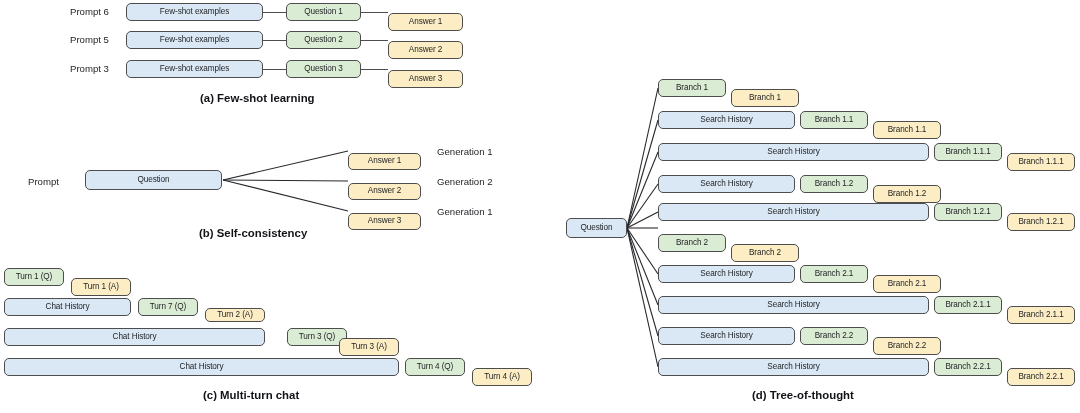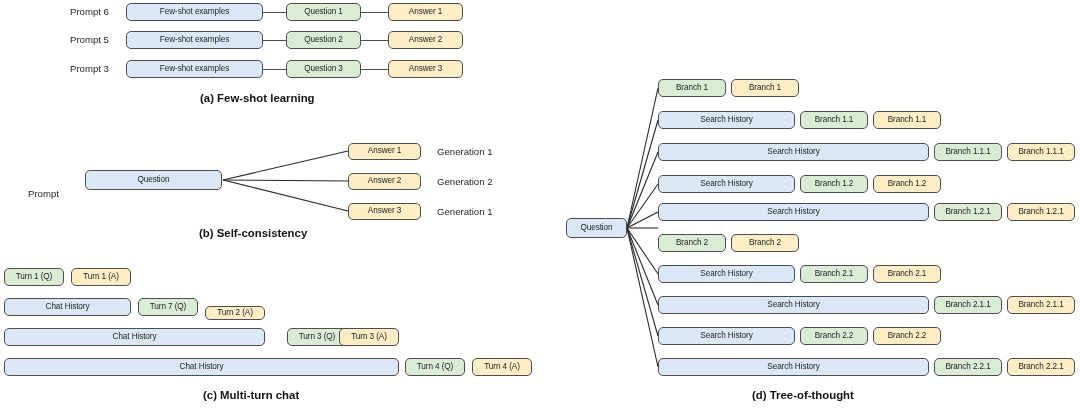--- a/index.html
+++ b/index.html
@@ -27,21 +27,21 @@
     align-items: center;
     justify-content: center;
     font-size: 8.2px;
     line-height: 1;
     letter-spacing: -0.1px;
     white-space: nowrap;
     color: #1d1f22;
   }
   .node.blue  { background: #dae8f5; }
   .node.green { background: #dbecd4; }
-  .node.amber { background: #fcedc4; }
+  .node.amber { background: #fcedc4; margin-top: 10px; }
 
   .plainlabel {
     position: absolute;
     font-size: 9.6px;
     line-height: 1;
     white-space: nowrap;
     color: #1d1f22;
   }
   .caption {
     position: absolute;
@@ -95,42 +95,42 @@
   <span class="caption" style="left:200px; top:93px;">(a) Few-shot learning</span>
 </div>
 
 <div class="panel">
   <svg class="edges" width="1080" height="413">
     <line x1="223" y1="180" x2="348" y2="151"></line>
     <line x1="223" y1="180" x2="348" y2="181"></line>
     <line x1="223" y1="180" x2="348" y2="211"></line>
   </svg>
 
-  <span class="plainlabel" style="left:28px; top:189px;text-align:right;">Prompt</span>
+  <span class="plainlabel" style="left:28px; top:177px;text-align:right;">Prompt</span>
 
   <div class="node blue" style="left:85px; top:170px; width:137px; height:20px;">Question</div>
 
   <div class="node amber" style="left:348px; top:143px; width:73px; height:17px;">Answer 1</div>
   <div class="node amber" style="left:348px; top:173px; width:73px; height:17px;">Answer 2</div>
   <div class="node amber" style="left:348px; top:203px; width:73px; height:17px;">Answer 3</div>
 
   <span class="plainlabel" style="left:437px; top:147px;">Generation 1</span>
   <span class="plainlabel" style="left:437px; top:177px;">Generation 2</span>
   <span class="plainlabel" style="left:437px; top:207px;">Generation 1</span>
 
   <span class="caption" style="left:199px; top:228px;">(b) Self-consistency</span>
 </div>
 
 <div class="panel">
   <div class="node green" style="left:4px;   top:268px; width:60px;  height:18px;">Turn 1 (Q)</div>
   <div class="node amber" style="left:71px;  top:268px; width:60px;  height:18px;">Turn 1 (A)</div>
 
   <div class="node blue" style="left:4px;   top:298px; width:127px; height:18px;">Chat History</div>
   <div class="node green" style="left:138px; top:298px; width:60px;  height:18px;">Turn 7 (Q)</div>
-  <div class="node amber" style="left:205px; top:306px; width:60px;  height:14px;">Turn 2 (A)</div>
+  <div class="node amber" style="left:205px; top:298px; width:60px;  height:14px;">Turn 2 (A)</div>
 
   <div class="node blue" style="left:4px;   top:328px; width:261px; height:18px;">Chat History</div>
   <div class="node green" style="left:271px; top:328px; width:60px;  height:18px;margin-left:16px;">Turn 3 (Q)</div>
   <div class="node amber" style="left:339px; top:328px; width:60px;  height:18px;">Turn 3 (A)</div>
 
   <div class="node blue" style="left:4px;   top:358px; width:395px; height:18px;">Chat History</div>
   <div class="node green" style="left:405px; top:358px; width:60px;  height:18px;">Turn 4 (Q)</div>
   <div class="node amber" style="left:472px; top:358px; width:60px;  height:18px;">Turn 4 (A)</div>
 
   <span class="caption" style="left:203px; top:390px;">(c) Multi-turn chat</span>

